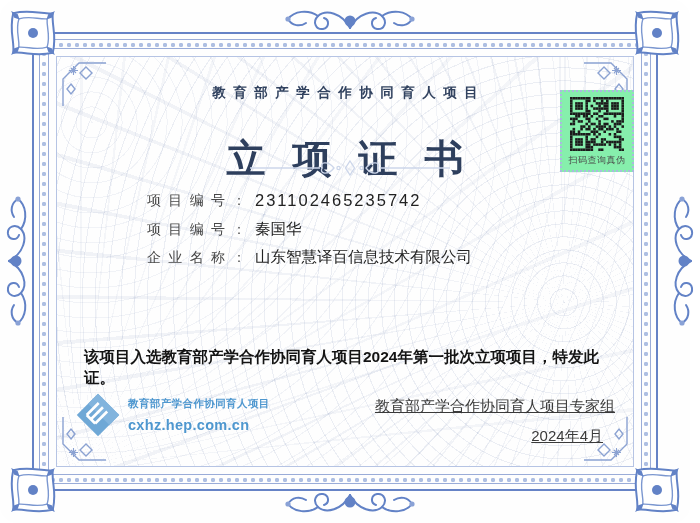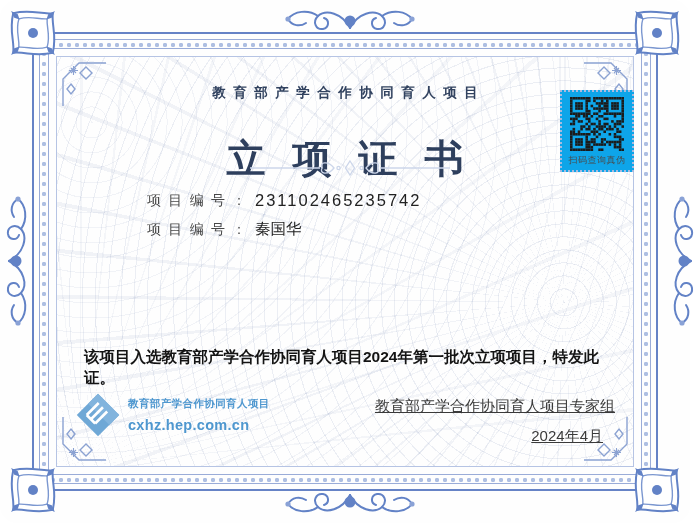--- a/index.html
+++ b/index.html
@@ -50,21 +50,21 @@
 
   
   .content { position:absolute; inset:0; z-index:3; }
   .subtitle { position:absolute; top:84px; width:100%; text-align:center;
     font-size:13.5px; font-weight:bold; color:#31425f; letter-spacing:7.5px; padding-left:7.5px; }
   .title { position:absolute; top:100px; width:100%; text-align:center;
     font-size:39px; font-weight:bold; color:#2e3f5d; letter-spacing:27px; padding-left:27px;margin-top:32px; }
   .divider { position:absolute; top:157px; left:250px; }
 
   .qr-block { position:absolute; left:560px; top:90px; width:74px; height:82px;
-    border:2px dotted #a9bade; background:#0ea5e9; text-align:center; padding-top:5px; }
+    border:2px dotted #a9bade; background:#86efac; text-align:center; padding-top:5px; }
   .qr-block svg { display:block; margin:0 auto; }
   .qr-caption { font-size:9px; color:#4a4a4a; letter-spacing:.5px; margin-top:3px; }
 
   .fields { position:absolute; left:147px; top:191px; }
   .frow { height:28px; white-space:nowrap; }
   .flabel { display:inline-block; width:78px; font-size:14px; color:#474747;
     text-align:justify; text-align-last:justify; vertical-align:middle; }
   .fcolon { font-size:14px; color:#5a5a5a; margin:0 9px 0 7px; vertical-align:middle; }
   .fvalue { font-size:15.5px; font-weight:normal; color:#222; vertical-align:middle; }
   .fvalue.num { font-size:16.5px; letter-spacing:2px; }
@@ -475,20 +475,23 @@
       <div class="qr-caption">扫码查询真伪</div>
     </div>
 
     <div class="fields">
       <div class="frow">
         <span class="flabel">项目编号</span><span class="fcolon">：</span><span class="fvalue num">231102465235742</span>
       </div>
       <div class="frow">
         <span class="flabel">项目编号</span><span class="fcolon">：</span><span class="fvalue">秦国华</span>
       </div>
+      <div class="frow">
+        <span class="flabel">企业名称</span><span class="fcolon">：</span><span class="fvalue">山东智慧译百信息技术有限公司</span>
+      </div>
     </div>
 
     <div class="statement">该项目入选教育部产学合作协同育人项目2024年第一批次立项项目，特发此证。</div>
 
     <div class="footer-left">
       <svg width="44" height="44" viewBox="0 0 44 44">
         <g transform="rotate(45 22 22)">
           <rect x="7" y="7" width="30" height="30" fill="#6fa8d6"></rect>
           <rect x="7" y="7" width="30" height="14" fill="#82b4dd"></rect>
           <g stroke="#fff" stroke-width="2.6" fill="none">

